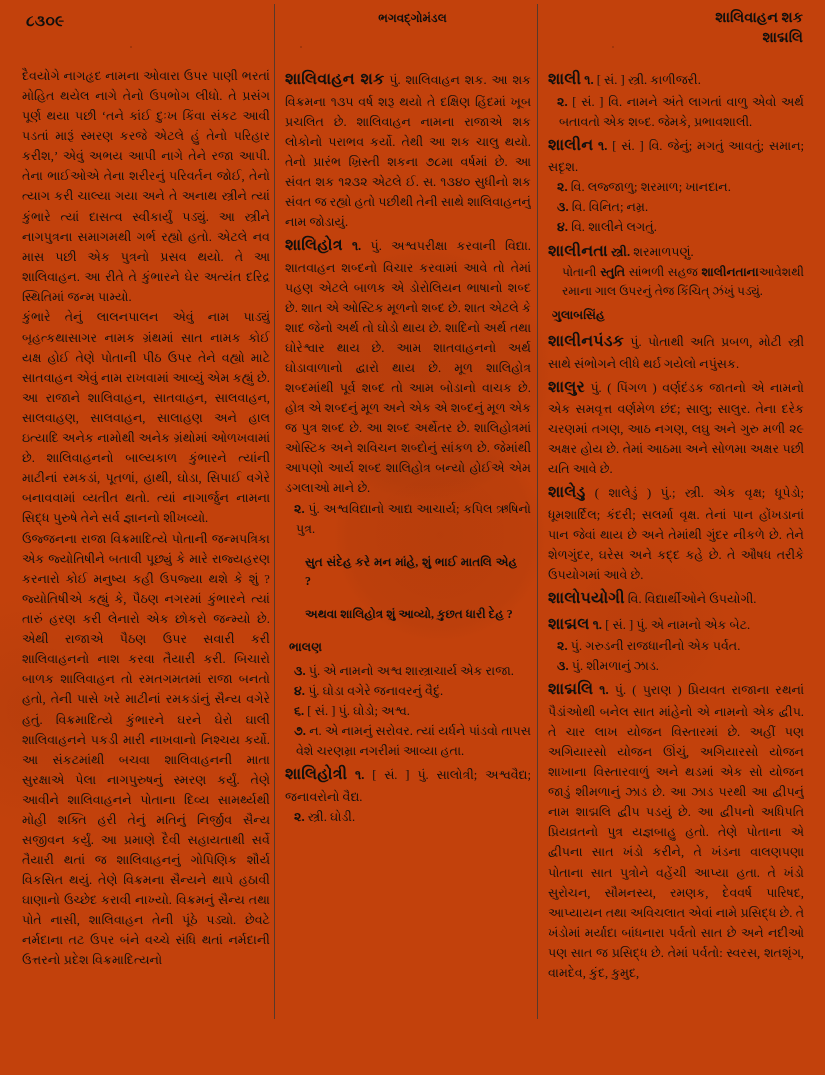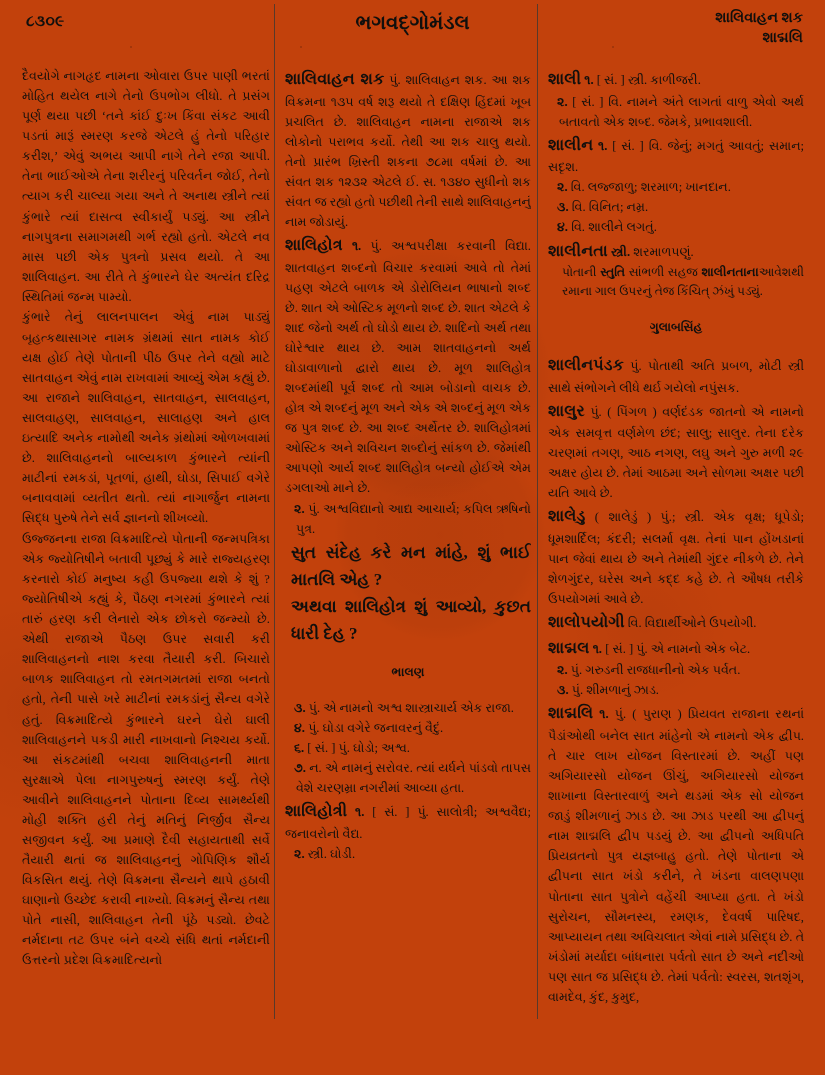--- a/index.html
+++ b/index.html
@@ -52,21 +52,21 @@
     left: 26px; top: 12px;
     font-size: 15.5px;
     font-weight: 700;
     letter-spacing: 0.3px;
   }
   .hdr-title {
     position: absolute;
     left: 0; top: 11px;
     width: 825px;
     text-align: center;
-    font-size: 20px;
+    font-size: 12px;
     font-weight: 700;
   }
   .hdr-right {
     position: absolute;
     right: 22px; top: 8px;
     text-align: right;
     font-size: 14.5px;
     font-weight: 700;
     line-height: 1.35;
   }
@@ -130,33 +130,33 @@
     line-height: 1.595;
     text-align: justify;
     margin: 0;
     padding-left: 11px;
     text-indent: -2px;
   }
   .num { font-weight: 700; }
   .pos { font-style: normal; }
   .etym { white-space: nowrap; }
   .quote {
-    font-size: 17px;
+    font-size: 12px;
     line-height: 1.6;
     font-weight: 700;
     text-align: justify;
-    margin: 0;
+    margin: 14px;
     padding-left: 6px;
   }
   .quote-sub { font-weight: 700; }
   .attrib {
     font-size: 12.3px;
     font-weight: 700;
-    text-align: center;
-    margin: 16px;
+    text-align: left;
+    margin: 4px;
     line-height: 1.5;
   }
   .subnote {
     font-size: 12.2px;
     line-height: 1.58;
     text-align: justify;
     margin: 0;
     padding-left: 14px;
   }
   .b { font-weight: 700; }

